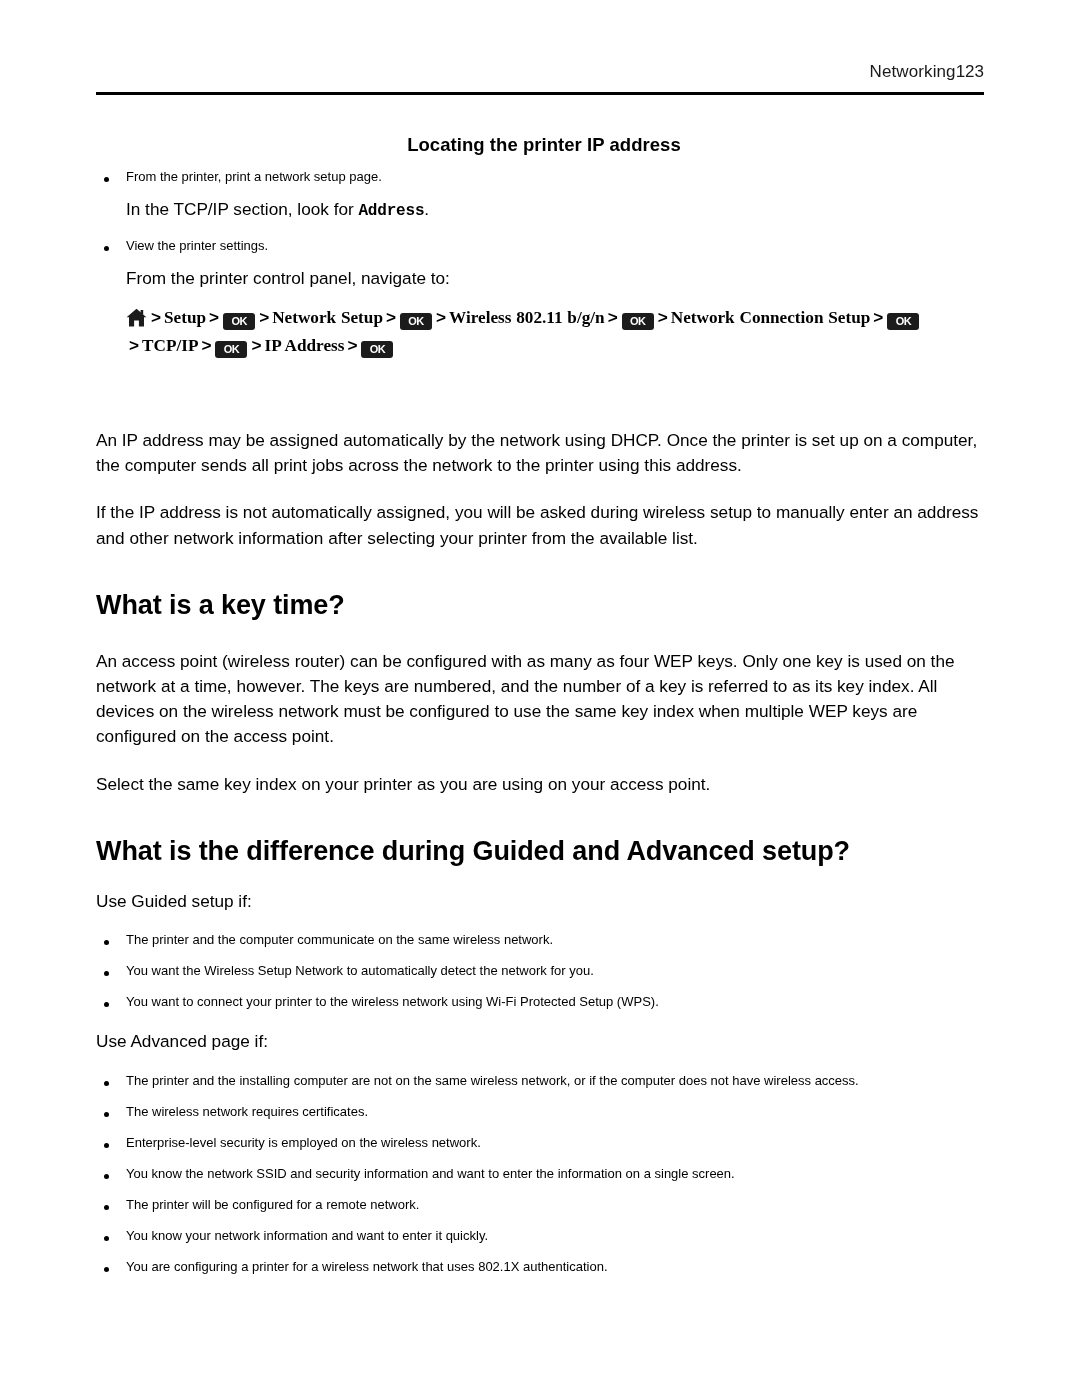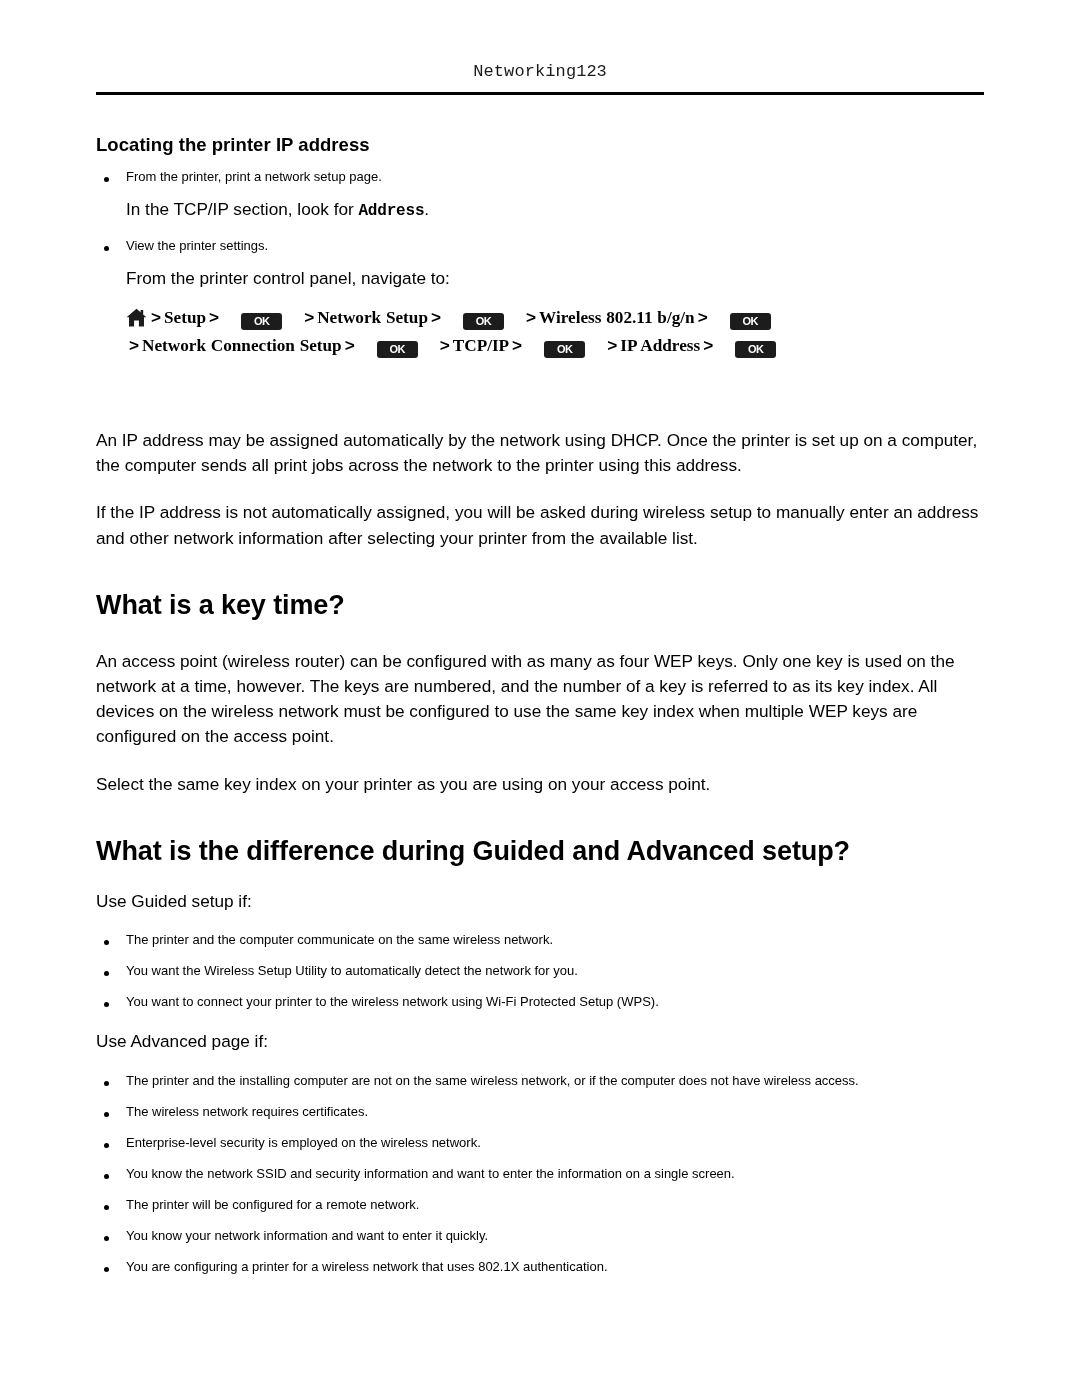--- a/index.html
+++ b/index.html
@@ -24,22 +24,21 @@
   }
 
   
   .header {
     position: absolute;
     left: 96px;
     right: 96px;
     top: 62px;
     display: flex;
     align-items: baseline;
-    justify-content: center;
-    font-family: Liberation Mono, monospace;
+    justify-content: flex-end;
   }
   .header-title {
     font-size: 17px;
     letter-spacing: 0.1px;
     color: #1a1a1a;
   }
   .header-pageno {
     font-size: 17px;
     color: #1a1a1a;
   }
@@ -60,20 +59,21 @@
     width: 896px;
   }
 
   
   h2.sub-head {
     font-size: 18.5px;
     font-weight: bold;
     margin: 0 0 11px 0;
     letter-spacing: 0.05px;
     color: #000;
+    text-align: center;
   }
   h1.section-head {
     font-size: 27px;
     font-weight: bold;
     margin: 0;
     padding: 0;
     letter-spacing: -0.1px;
     line-height: 1.1;
     color: #000;
   }
@@ -136,32 +136,32 @@
   }
   .navpath .seg { white-space: nowrap; font-family: Liberation Serif, serif; }
   .navpath .sep {
     font-weight: bold;
     padding: 0 3px;
   }
 
   .ok-icon {
     display: inline-block;
     vertical-align: -2px;
-    width: 41px;
+    width: 32px;
     height: 17px;
     background: #1c1c1c;
     border-radius: 3px;
     color: #ffffff;
     font-family: "Liberation Sans", sans-serif;
     font-size: 11px;
     font-weight: bold;
     line-height: 17px;
     text-align: center;
     letter-spacing: -0.5px;
-    margin: 0 19px;
+    margin: 0 1px;
   }
 
   .home-icon {
     display: inline-block;
     vertical-align: -4px;
     width: 21px;
     height: 19px;
     margin-right: 1px;
   }
 
@@ -238,21 +238,21 @@
     <p class="body">Use Guided setup if:</p>
     <div class="gap-16"></div>
 
     <ul class="bullets">
       <li>
         <span class="dot"></span>
         <span>The printer and the computer communicate on the same wireless network.</span>
       </li>
       <li>
         <span class="dot"></span>
-        <span>You want the Wireless Setup Utility to automatically detect the network for you.</span>
+        <span>You want the Wireless Setup Network to automatically detect the network for you.</span>
       </li>
       <li>
         <span class="dot"></span>
         <span>You want to connect your printer to the wireless network using Wi-Fi Protected Setup (WPS).</span>
       </li>
     </ul>
 
     <div class="gap-18"></div>
     <p class="body">Use Advanced page if:</p>
     <div class="gap-16"></div>

